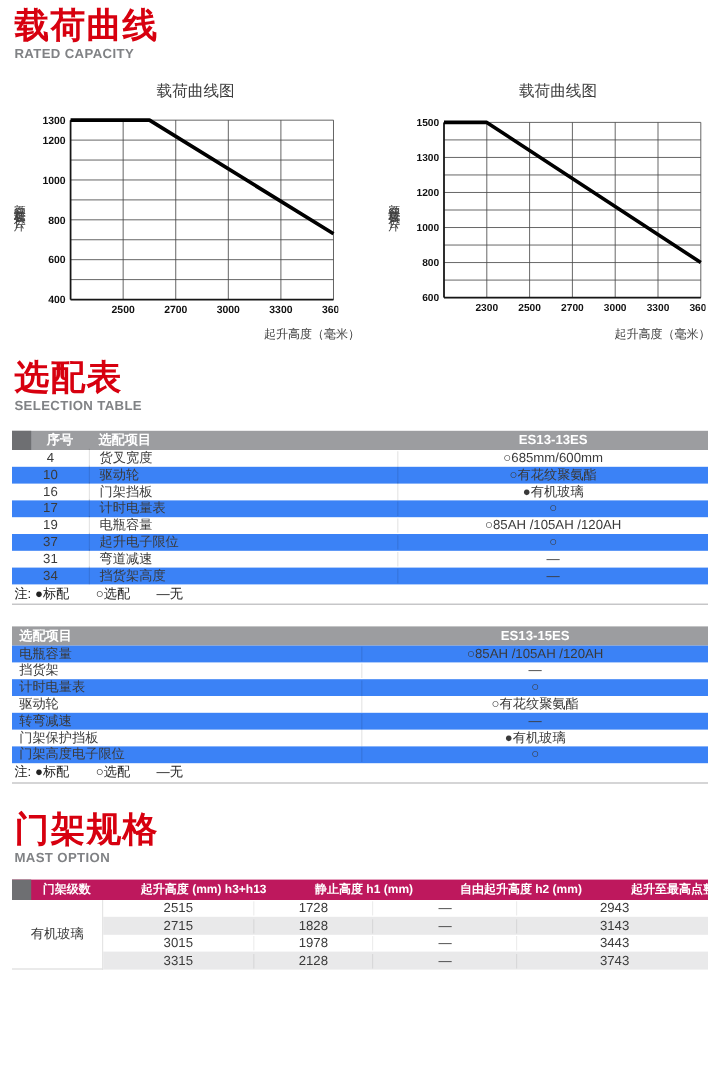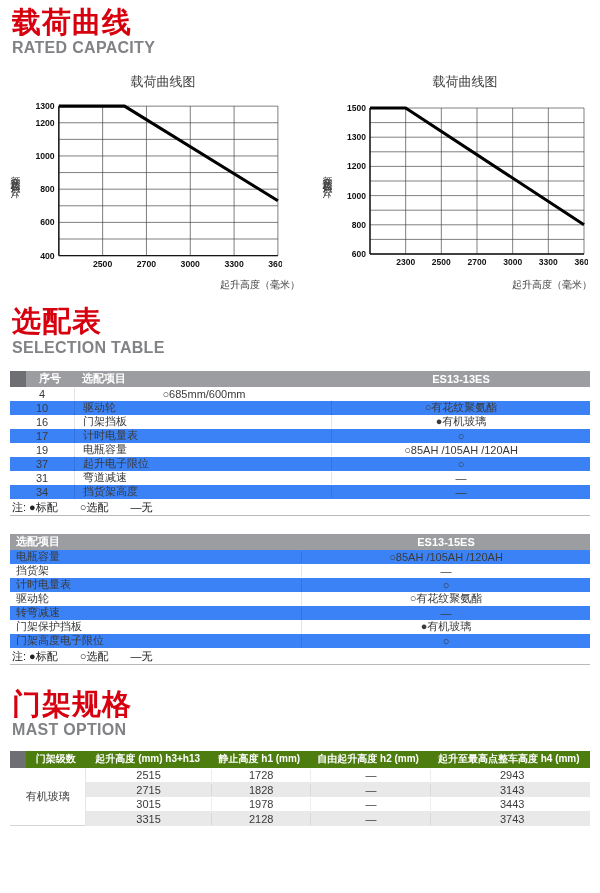--- a/index.html
+++ b/index.html
@@ -3,21 +3,21 @@
 <meta charset="utf-8">
 <style>
   html,body{margin:0;padding:0;}
   body{
     width:600px;height:893px;background:#ffffff;overflow:hidden;position:relative;
     font-family:"Liberation Sans",sans-serif;color:#333;
     -webkit-font-smoothing:antialiased;
   }
   .section-head{padding:7px 0 0 12px;}
   .section-title{color:#d7000f;font-size:29px;font-weight:bold;line-height:1.08;letter-spacing:1px;}
-  .section-sub{color:#808285;font-size:16px;font-weight:bold;letter-spacing:.3px;margin-top:1px;}
+  .section-sub{color:#808285;font-size:11px;font-weight:bold;letter-spacing:.3px;margin-top:1px;}
 
   
   .charts{display:flex;justify-content:space-between;padding:16px 8px 0 8px;}
   .chart-box{width:292px;}
   .chart-box.right{width:272px;}
   .chart-title{text-align:center;font-size:13px;color:#3d3d3d;margin-bottom:9px;padding-left:18px;}
   .chart-flex{display:flex;}
   .ylab{writing-mode:vertical-rl;font-size:10px;color:#3d3d3d;letter-spacing:2px;
         display:flex;align-items:center;justify-content:center;padding:0 2px 20px 0;}
   .plot-svg{display:block;}
@@ -37,21 +37,21 @@
   .t1-val.head{border-left:none;}
   .t2-item{flex:1;padding-left:6px;}
   .t2-val{width:288px;text-align:center;flex:0 0 auto;border-left:1px solid rgba(0,0,0,0.10);}
   .t2-val.head{border-left:none;}
   .t-note{height:16px;line-height:16px;padding-left:2px;border-bottom:1px solid #b9b9bb;
           white-space:pre;color:#222;}
   .head-label{padding-left:8px;}
 
   
   .mast-table{margin:12px 10px 0 10px;font-size:11px;color:#3a3a3a;}
-  .m-head{display:flex;align-items:center;background:#4d7c0f;color:#fff;font-weight:bold;height:17px;font-size:10px;}
+  .m-head{display:flex;align-items:center;background:#be185d;color:#fff;font-weight:bold;height:17px;font-size:10px;gap:22px;}
   .m-c0{width:13%;text-align:center;flex:0 0 auto;}
   .m-c0.with-block{display:flex;align-items:center;height:100%;}
   .m-c0 .dark-block{height:17px;}
   .m-c0 .hl{flex:1;text-align:center;}
   .m-c1{width:21.5%;text-align:center;flex:0 0 auto;}
   .m-c2{width:17%;text-align:center;flex:0 0 auto;}
   .m-c3{width:20.5%;text-align:center;flex:0 0 auto;}
   .m-c4{width:28%;text-align:center;flex:0 0 auto;}
   .m-body{display:flex;}
   .m-group{width:13%;flex:0 0 auto;display:flex;align-items:center;justify-content:center;
@@ -164,20 +164,21 @@
 
 <div class="opt-table" style="margin-top:14px;">
   <div class="t-head">
     <span class="dark-block"></span>
     <span class="t1-no">序号</span>
     <span class="t1-item head head-label">选配项目</span>
     <span class="t1-val head">ES13-13ES</span>
   </div>
   <div class="t-row">
     <span class="t1-no body">4</span>
+    <span class="t1-item">货叉宽度</span>
     <span class="t1-val">○685mm/600mm</span>
   </div>
   <div class="t-row alt">
     <span class="t1-no body">10</span>
     <span class="t1-item">驱动轮</span>
     <span class="t1-val">○有花纹聚氨酯</span>
   </div>
   <div class="t-row">
     <span class="t1-no body">16</span>
     <span class="t1-item">门架挡板</span>

